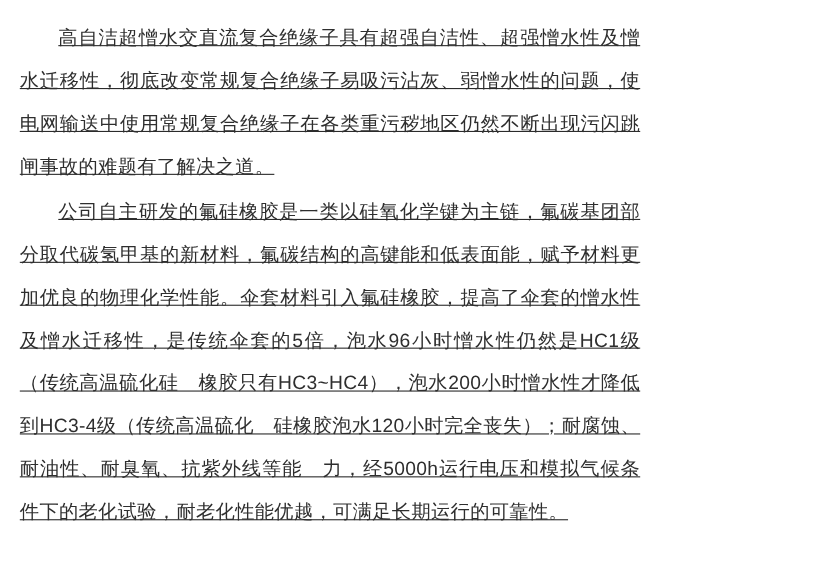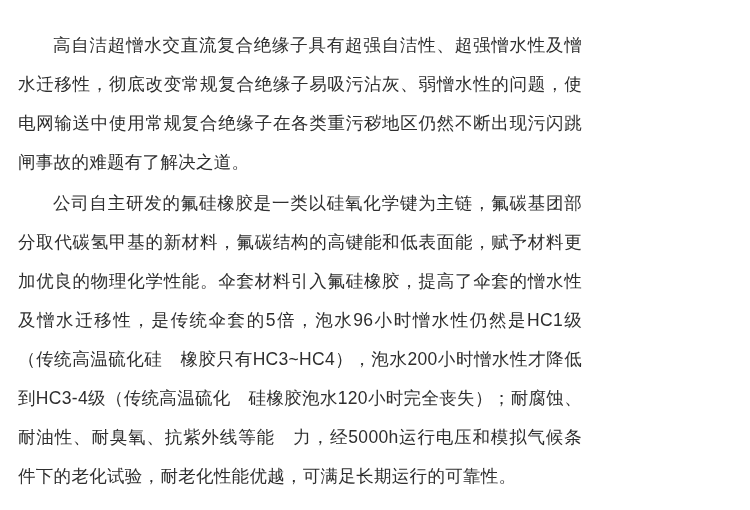--- a/index.html
+++ b/index.html
@@ -12,21 +12,22 @@
     background: #ffffff;
     font-family: "Liberation Sans", sans-serif;
     color: #2b2b2b;
     overflow: hidden;
   }
   .page {
     position: relative;
     width: 600px;
     height: 510px;
     box-sizing: border-box;
-    padding: 26px 18px 0 18px;
+    padding: 15px 18px 0 18px;
+    text-decoration: underline;
   }
   .para {
     margin: 0;
     text-indent: 2em;
     font-size: 17.5px;
     line-height: 39px;
     letter-spacing: 0.3px;
     text-align: justify;
     text-justify: inter-ideograph;
     color: #2e2e2e;

